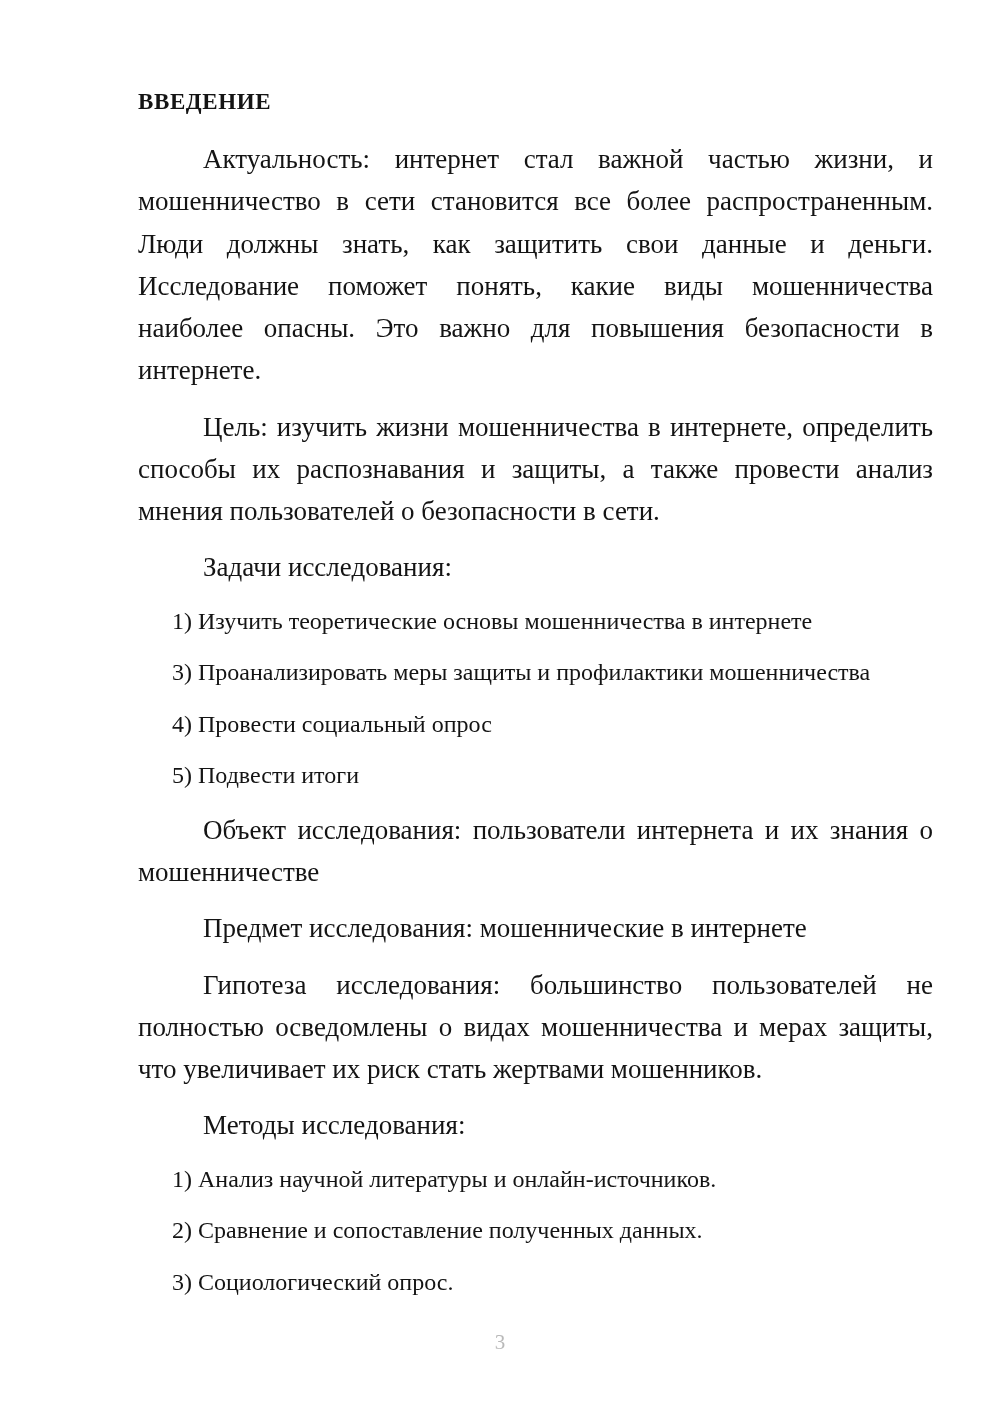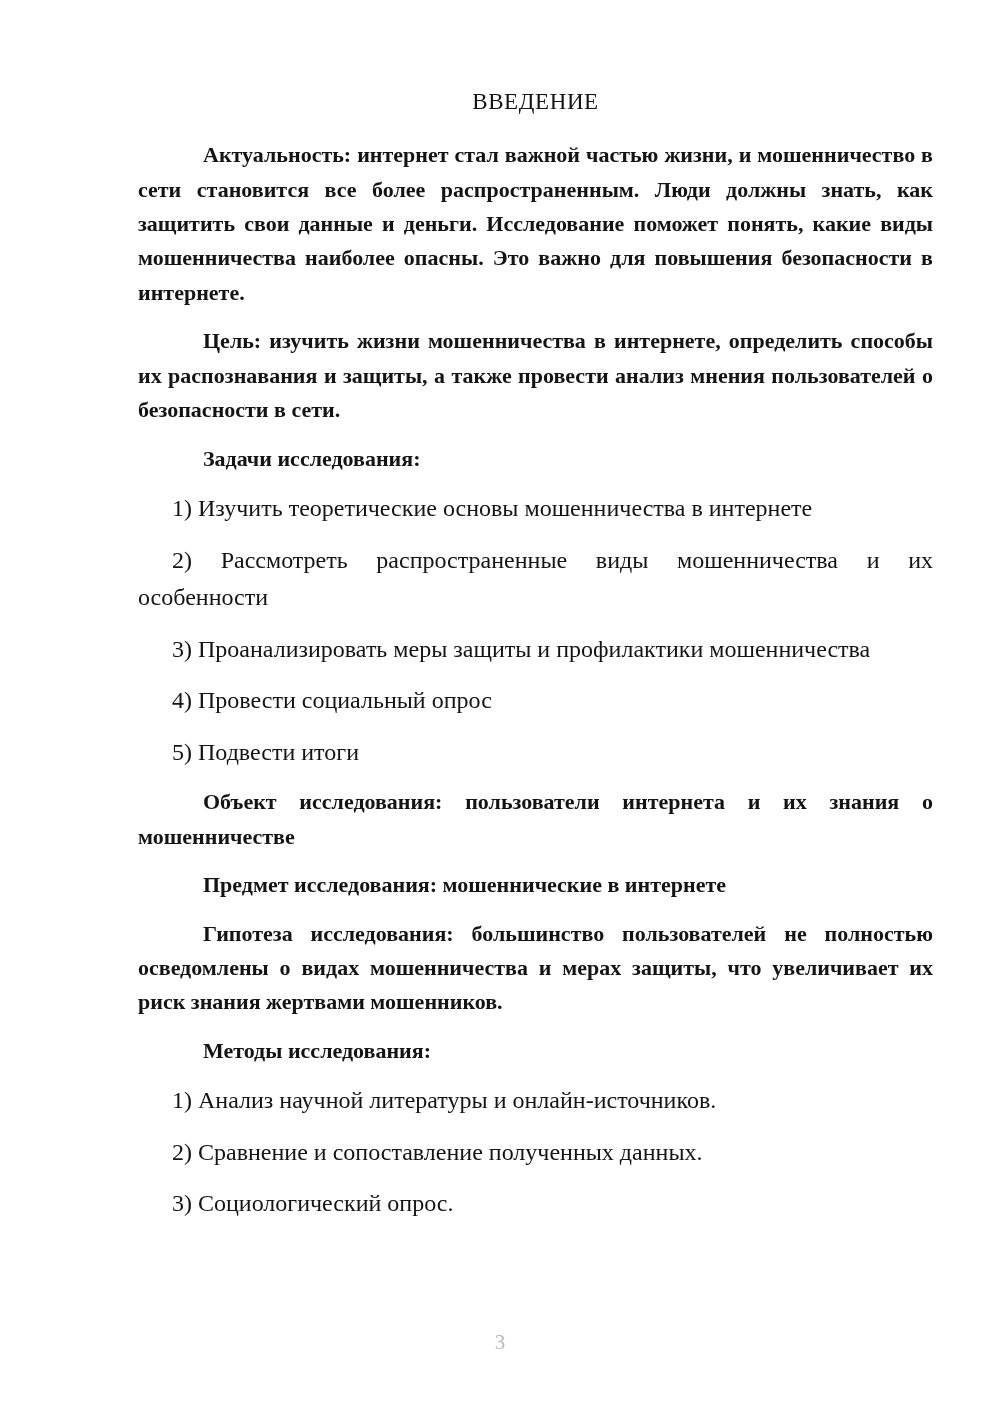--- a/index.html
+++ b/index.html
@@ -21,35 +21,33 @@
     background: #ffffff;
   }
   .content {
     position: absolute;
     left: 138px;
     top: 86px;
     width: 795px;
   }
   .doc-title {
     font-size: 23px;
-    font-weight: normal;
-    text-align: center;
+    font-weight: bold;
     letter-spacing: 0.6px;
     margin: 0 0 20px 0;
     line-height: 1.4;
   }
   p.para {
-    font-size: 22px;
+    font-size: 27px;
     line-height: 1.565;
     text-align: justify;
     text-justify: inter-word;
     margin: 0 0 2px 0;
     text-indent: 65px;
     hyphens: none;
-    font-weight: bold;
   }
   p.item {
     font-size: 24px;
     line-height: 1.565;
     text-align: justify;
     text-justify: inter-word;
     margin: 0 0 2px 0;
     text-indent: 34px;
   }
   p.spaced {
@@ -77,33 +75,32 @@
 
     <p class="para spaced">Актуальность: интернет стал важной частью жизни, и мошенничество в сети становится все более распространенным. Люди должны знать, как защитить свои данные и деньги. Исследование поможет понять, какие виды мошенничества наиболее опасны. Это важно для повышения безопасности в интернете.</p>
 
 
     <p class="para spaced">Цель: изучить жизни мошенничества в интернете, определить способы их распознавания и защиты, а также провести анализ мнения пользователей о безопасности в сети.</p>
 
     <p class="para spaced">Задачи исследования:</p>
 
     <p class="item spaced">1) Изучить теоретические основы мошенничества в интернете</p>
 
-    <p class="item spaced">2) Рассмотреть распространенные виды мошенничества и их особенности</p>
 
     <p class="item spaced">3) Проанализировать меры защиты и профилактики мошенничества</p>
 
     <p class="item spaced">4) Провести социальный опрос</p>
 
     <p class="item spaced">5) Подвести итоги</p>
 
     <p class="para spaced">Объект исследования: пользователи интернета и их знания о мошенничестве</p>
 
     <p class="para spaced">Предмет исследования: мошеннические в интернете</p>
 
-    <p class="para spaced">Гипотеза исследования: большинство пользователей не полностью осведомлены о видах мошенничества и мерах защиты, что увеличивает их риск знания жертвами мошенников.</p>
+    <p class="para spaced">Гипотеза исследования: большинство пользователей не полностью осведомлены о видах мошенничества и мерах защиты, что увеличивает их риск стать жертвами мошенников.</p>
 
     <p class="para spaced">Методы исследования:</p>
 
     <p class="item spaced">1) Анализ научной литературы и онлайн-источников.</p>
 
     <p class="item spaced">2) Сравнение и сопоставление полученных данных.</p>
 
     <p class="item spaced">3) Социологический опрос.</p>
 
   </div>

